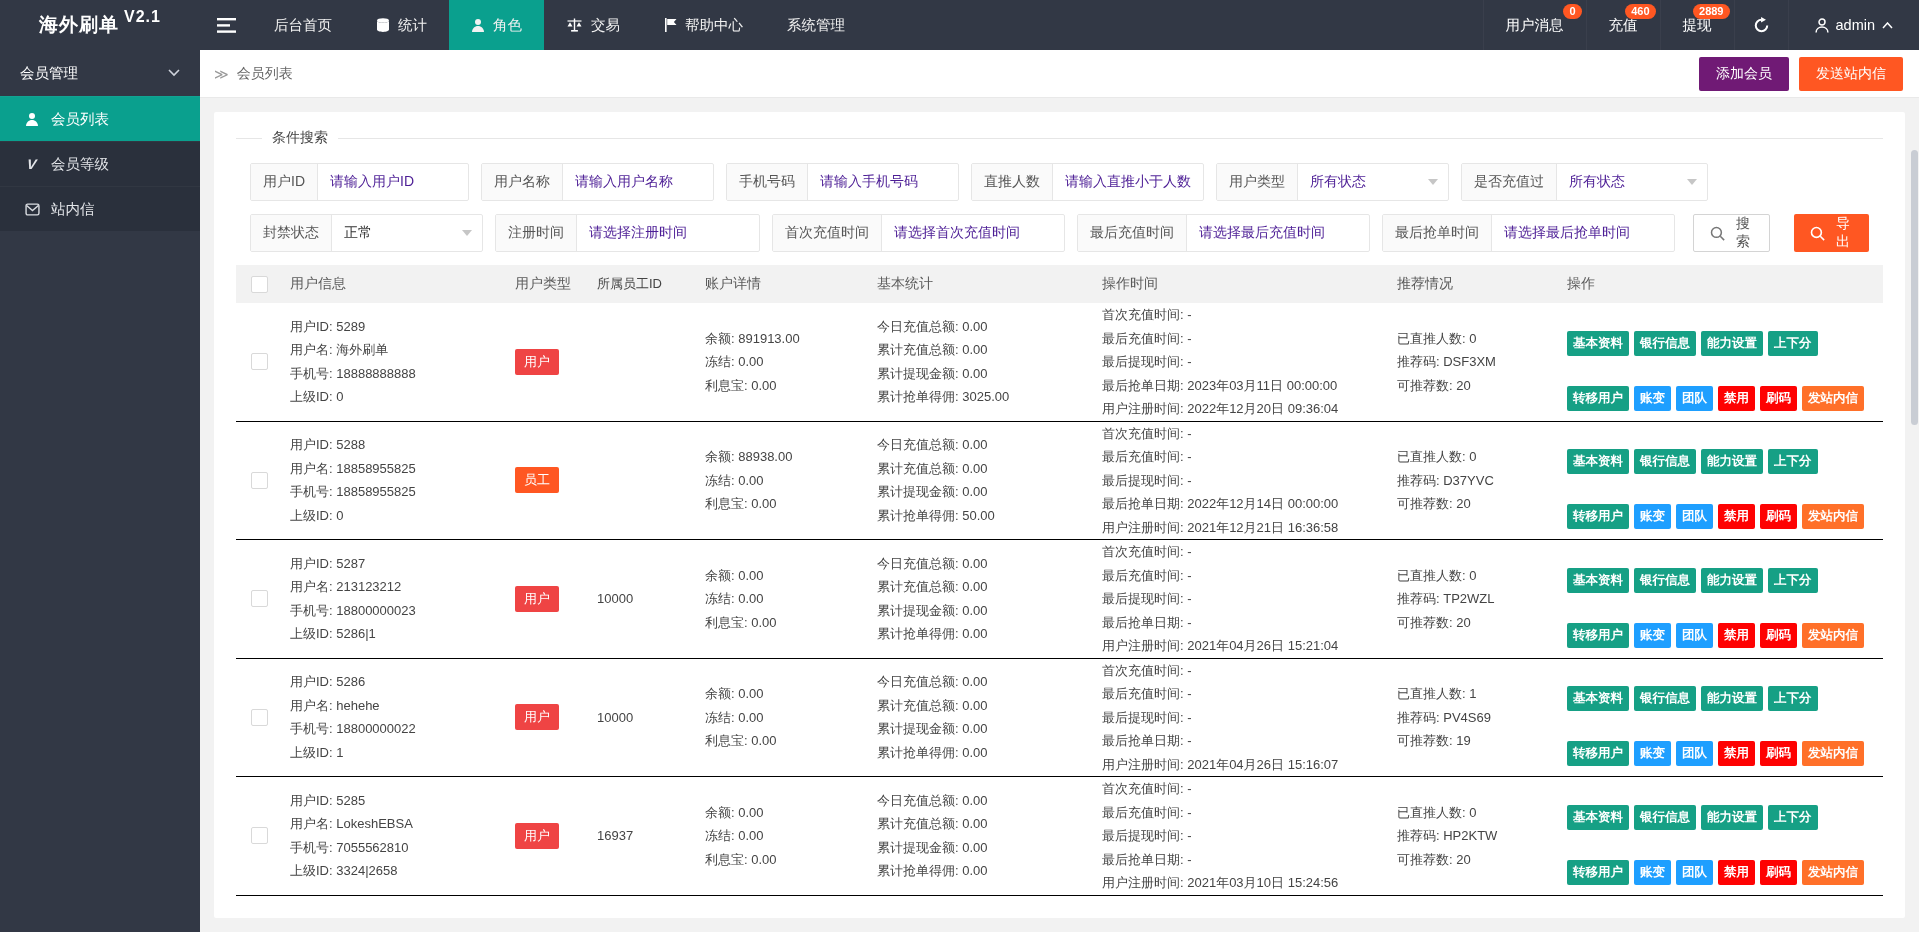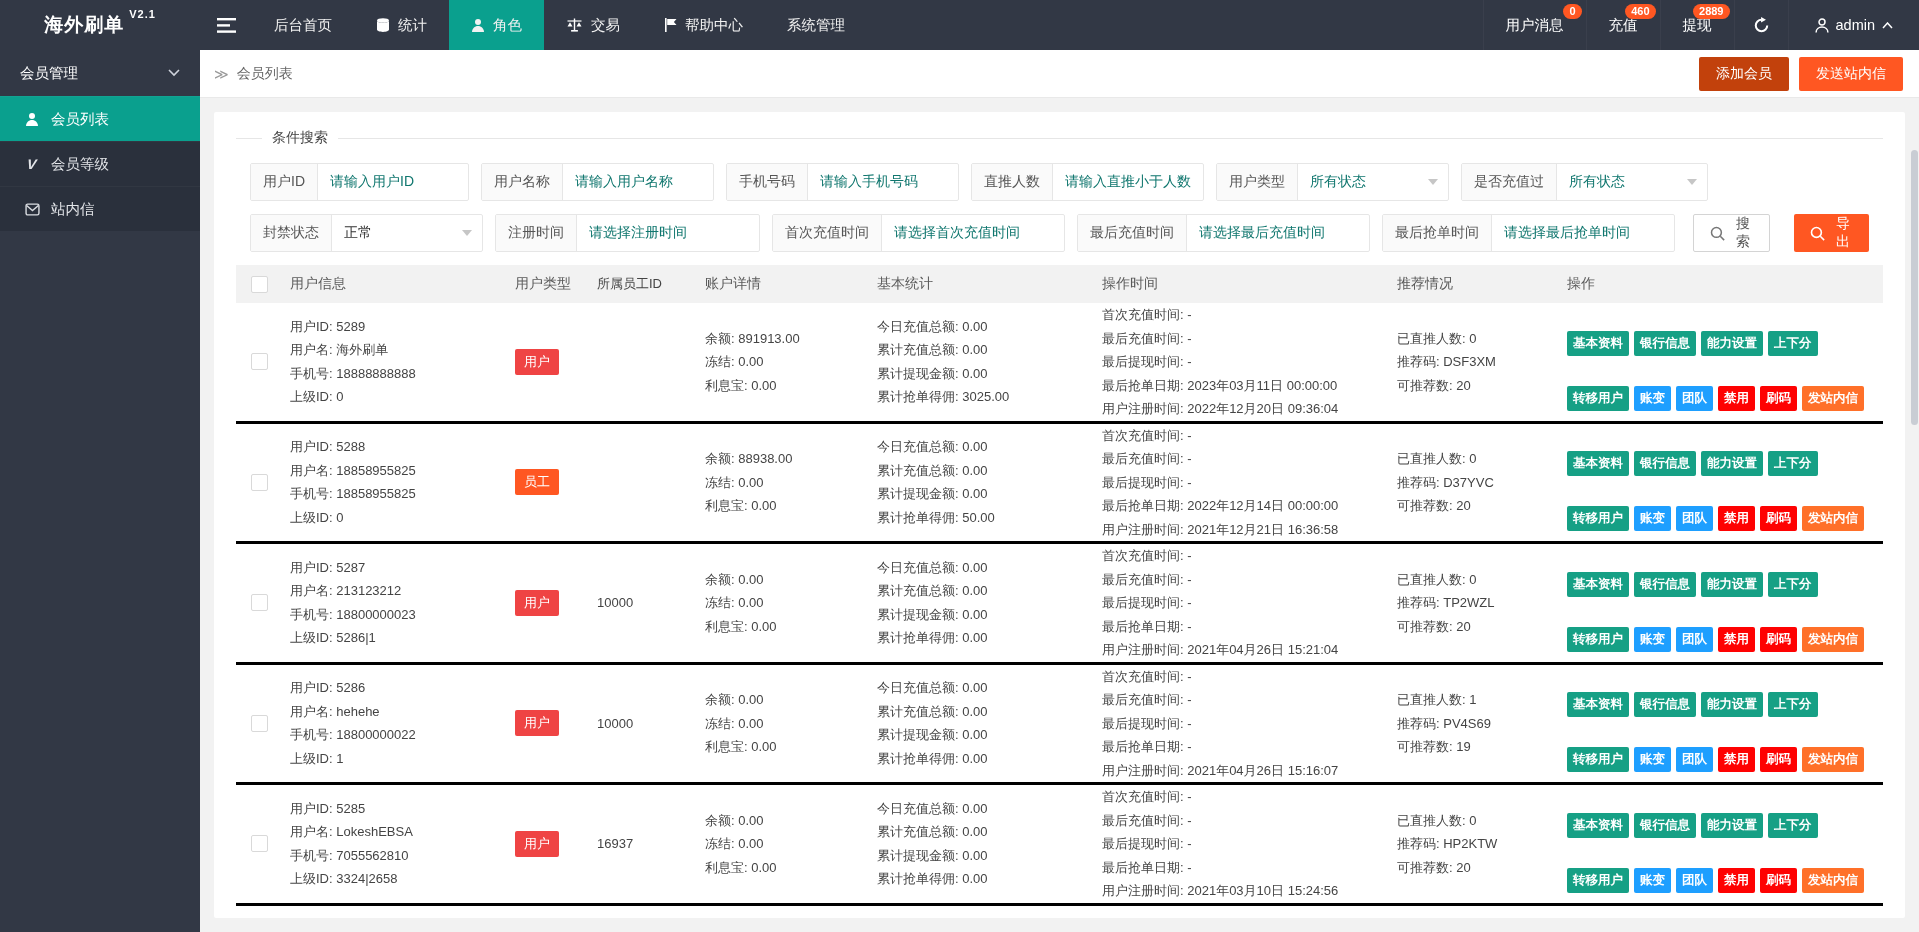--- a/index.html
+++ b/index.html
@@ -1,21 +1,21 @@
 <!DOCTYPE html>
 <html><head>
 <meta charset="utf-8">
 <style>
   html,body{margin:0;padding:0;width:1919px;height:932px;overflow:hidden;
     font-family:"Liberation Sans","DejaVu Sans",sans-serif;background:#f2f2f2;}
   *{box-sizing:border-box;}
   
   .navbar{height:50px;background:#323845;display:flex;align-items:stretch;color:#fff;position:relative;z-index:5;}
   .logo{width:200px;display:flex;align-items:center;justify-content:center;font-size:19px;font-weight:bold;letter-spacing:1px;cursor:pointer;}
-  .logo .ver{font-size:11px;font-weight:bold;margin-left:5px;align-self:flex-start;padding-top:8px;}
+  .logo .ver{font-size:16px;font-weight:bold;margin-left:5px;align-self:flex-start;padding-top:8px;}
   .hamburger{width:52px;display:flex;align-items:center;justify-content:center;cursor:pointer;}
   .nav-menu{display:flex;align-items:stretch;}
   .nav-item{display:flex;align-items:center;gap:8px;padding:0 22px;font-size:14.5px;color:#f2f2f2;cursor:pointer;}
   .nav-item.active{background:#0aa08e;}
   .nicon{display:flex;align-items:center;}
   .nav-right{margin-left:auto;display:flex;align-items:stretch;}
   .nav-chip{position:relative;display:flex;align-items:center;padding:0 22px;font-size:14.5px;cursor:pointer;border-left:1px solid rgba(255,255,255,.04);}
   .badge{position:absolute;top:4px;right:4px;background:#ff5722;color:#fff;font-size:11px;line-height:13px;border-radius:9px;padding:1px 6px;font-weight:bold;}
   .nav-refresh{display:flex;align-items:center;padding:0 18px;cursor:pointer;border-left:1px solid rgba(255,255,255,.04);}
   .nav-user{display:flex;align-items:center;gap:7px;padding:0 26px;font-size:14.5px;cursor:pointer;border-left:1px solid rgba(255,255,255,.04);}
@@ -27,42 +27,42 @@
   .side-item.active{background:#0aa08e;color:#fff;}
   .sicon{display:flex;align-items:center;width:16px;justify-content:center;}
   .vchar{font-style:italic;font-weight:bold;font-size:14px;transform:skewX(-6deg);}
   .main{flex:1;display:flex;flex-direction:column;min-width:0;}
   
   .crumb-bar{height:48px;background:#fff;display:flex;align-items:center;justify-content:space-between;padding:0 16px 0 14px;border-bottom:1px solid #e9e9e9;}
   .breadcrumb{display:flex;align-items:center;gap:8px;font-size:14px;color:#666;}
   .crumb-icon{color:#999;font-size:14px;}
   .page-actions{display:flex;}
   .btn{height:34px;border:none;border-radius:2px;color:#fff;font-size:14px;padding:0 17px;cursor:pointer;margin-left:10px;font-family:inherit;}
-  .btn.teal{background:#c2410c;}
+  .btn.teal{background:#701a75;}
   .btn.orange{background:#ff5722;}
   
   .content{flex:1;padding:14px;min-height:0;}
   .card{background:#fff;border-radius:2px;height:100%;padding:26px 22px 10px;overflow:hidden;}
   .fieldset{border-top:1px solid #e6e6e6;position:relative;padding:24px 14px 0;}
   .legend{position:absolute;top:-10px;left:26px;background:#fff;padding:0 10px;font-size:14px;color:#444;}
   .filter-row{display:flex;align-items:center;gap:12px;margin-bottom:13px;}
   .fgroup{display:flex;height:38px;border:1px solid #e6e6e6;border-radius:2px;background:#fff;flex:0 0 auto;overflow:hidden;}
   .flabel{background:#fafafa;border-right:1px solid #e6e6e6;display:flex;align-items:center;padding:0 12px;font-size:14px;color:#555;white-space:nowrap;}
-  .fvalue{display:flex;align-items:center;padding:0 12px;font-size:14px;color:#0f766e;width:150px;position:relative;white-space:nowrap;overflow:hidden;}
+  .fvalue{display:flex;align-items:center;padding:0 12px;font-size:14px;color:#4c1d95;width:150px;position:relative;white-space:nowrap;overflow:hidden;}
   .fgroup.wide .fvalue{width:182px;}
   .fvalue.dark{color:#333;}
   .caret{position:absolute;right:10px;top:50%;margin-top:-3px;width:0;height:0;border-left:5px solid transparent;border-right:5px solid transparent;border-top:6px solid #c6c6c6;}
   .fvalue.sel{padding-right:28px;}
   .btn-search{height:38px;display:flex;align-items:center;gap:8px;background:#fff;border:1px solid #d4d4d4;border-radius:2px;color:#555;font-size:14px;padding:13px 16px;cursor:pointer;margin-left:6px;font-family:inherit;}
   .btn-export{height:38px;display:flex;align-items:center;gap:8px;background:#ff5722;border:none;border-radius:2px;color:#fff;font-size:14px;padding:0 16px;cursor:pointer;margin-left:12px;font-family:inherit;}
   
   .table{margin-top:12px;}
   .thead{display:flex;align-items:center;background:#f2f2f2;height:38px;font-size:14px;color:#5a5a5a;}
   .th,.td{padding:0 8px;}
-  .tr{display:flex;align-items:center;border-bottom:3px solid #000000;min-height:118px;}
+  .tr{display:flex;align-items:center;border-bottom:1px solid #000000;min-height:118px;}
   .col-check{flex:0 0 46px;display:flex;justify-content:center;}
   .col-user{flex:0 0 225px;}
   .col-type{flex:0 0 82px;}
   .col-staff{flex:0 0 108px;font-size:13px;color:#444;}
   .col-account{flex:0 0 172px;}
   .col-stats{flex:0 0 225px;}
   .col-times{flex:0 0 295px;}
   .col-ref{flex:0 0 170px;}
   .col-actions{flex:1;min-width:0;}
   .cb{width:17px;height:17px;border:1px solid #d9d9d9;border-radius:2px;background:#fff;display:inline-block;cursor:pointer;}

